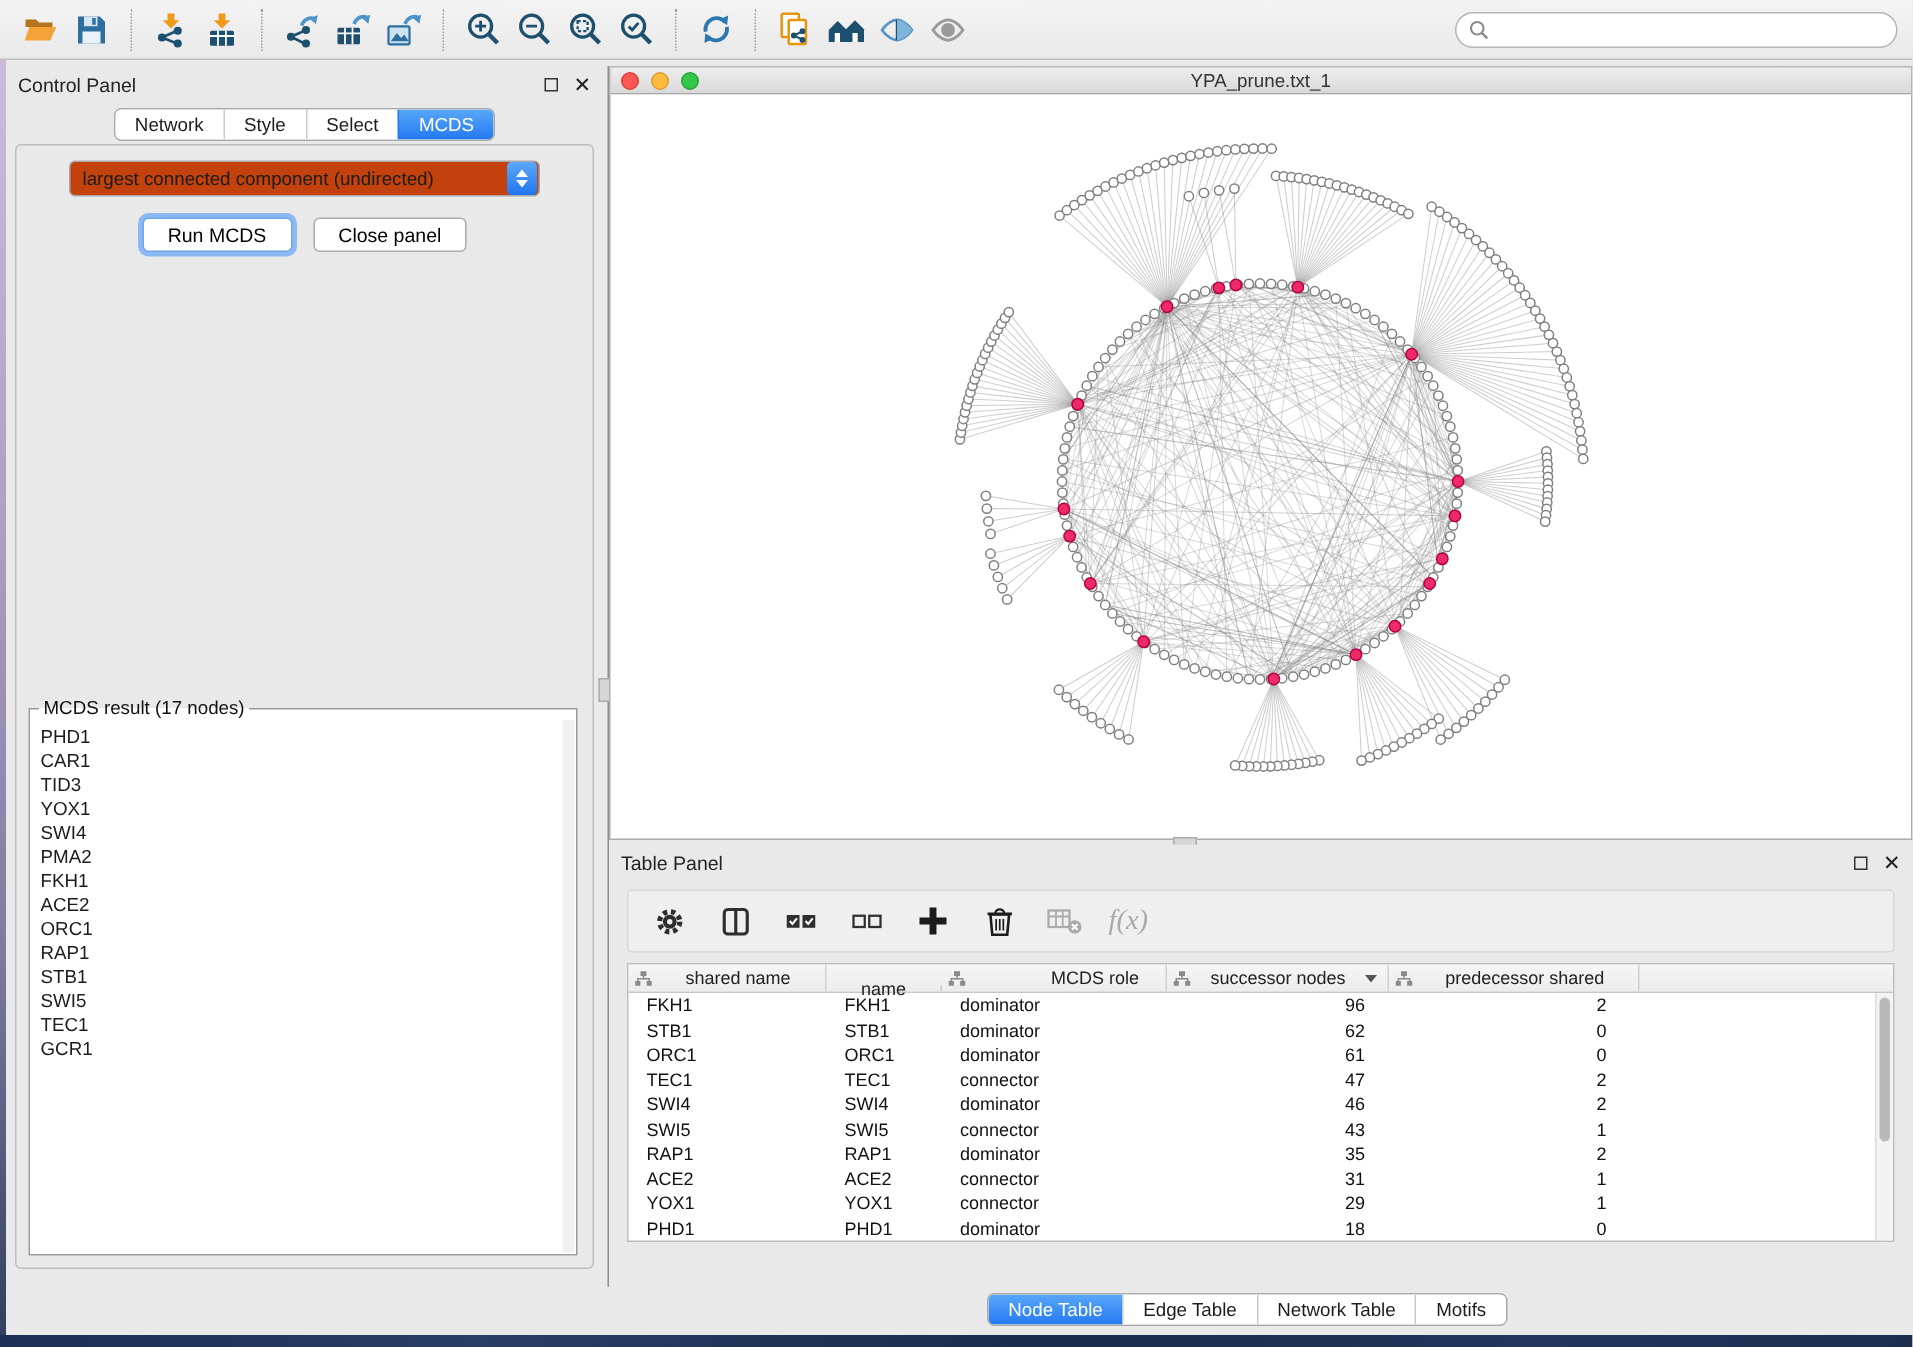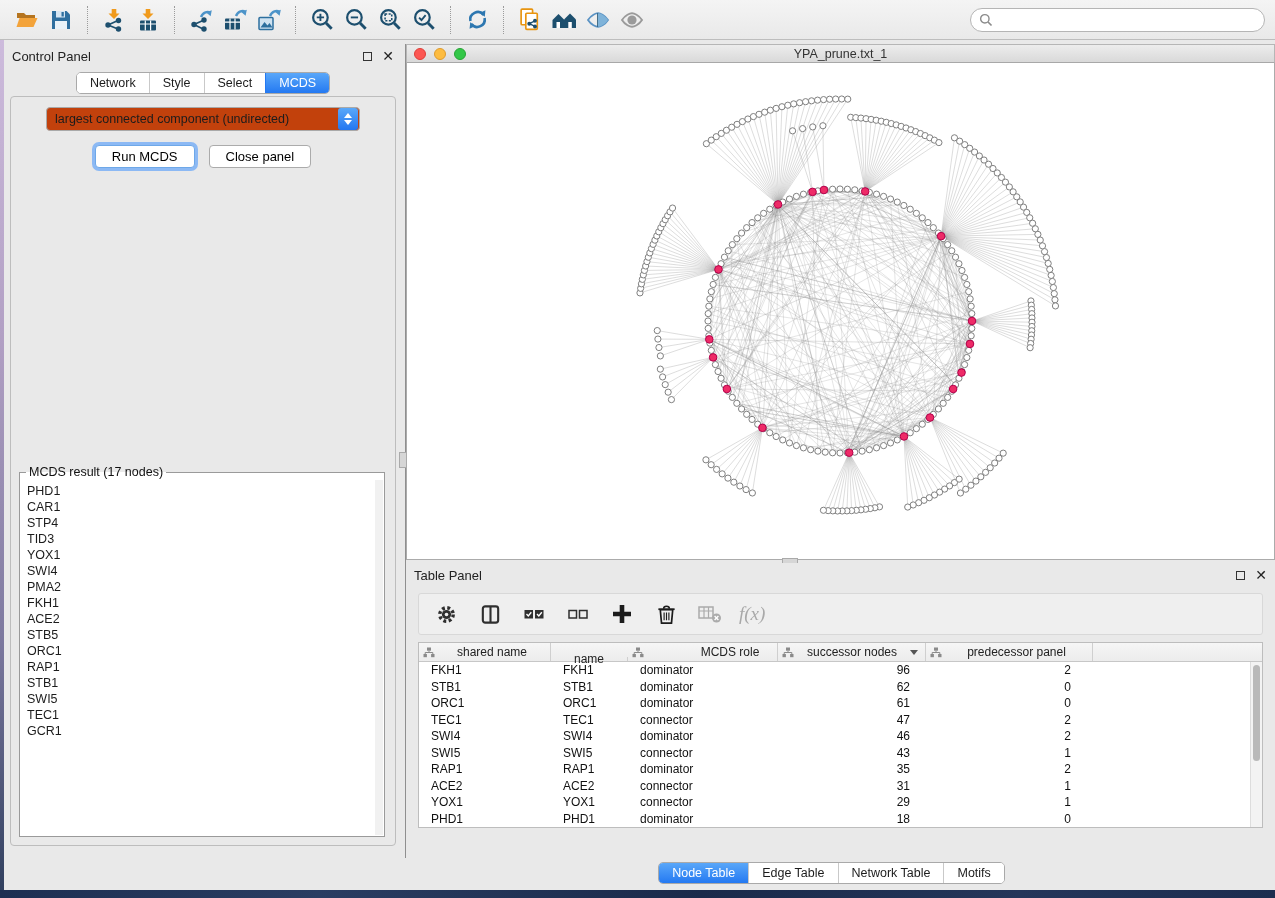--- a/index.html
+++ b/index.html
@@ -285,28 +285,26 @@
       </div>
       <div class="btn-row">
         <button class="push-btn focused">Run MCDS</button>
         <button class="push-btn">Close panel</button>
       </div>
       <fieldset class="mcds-result">
         <legend>MCDS result (17 nodes)</legend>
         <div class="result-list" id="mcds-list">
             <div class="result-item">PHD1</div>
             <div class="result-item">CAR1</div>
-            <div class="result-item">STP4</div>
             <div class="result-item">TID3</div>
             <div class="result-item">YOX1</div>
             <div class="result-item">SWI4</div>
             <div class="result-item">PMA2</div>
             <div class="result-item">FKH1</div>
             <div class="result-item">ACE2</div>
-            <div class="result-item">STB5</div>
             <div class="result-item">ORC1</div>
             <div class="result-item">RAP1</div>
             <div class="result-item">STB1</div>
             <div class="result-item">SWI5</div>
             <div class="result-item">TEC1</div>
             <div class="result-item">GCR1</div>
           </div>
         <div class="result-scroll"></div>
       </fieldset>
     </div>
@@ -1219,21 +1217,21 @@
             <span class="lbl">successor nodes</span>
             <span class="sort"></span>
           </div>
           <div class="tbl-th" style="width: 167px;">
             <svg width="12" height="11" viewBox="0 0 12 11" style="margin-right:3px;flex:none;">
               <rect x="4" y="0.5" width="4" height="3.2" fill="#8a8a8a"></rect>
               <rect x="0.5" y="7" width="3.4" height="3.2" fill="#8a8a8a"></rect>
               <rect x="8.1" y="7" width="3.4" height="3.2" fill="#8a8a8a"></rect>
               <path d="M6 3.7v1.8M2.2 7V5.5h7.6V7" stroke="#8a8a8a" fill="none"></path>
             </svg>
-            <span class="lbl">predecessor panel</span>
+            <span class="lbl">predecessor shared</span>
           </div>
         </div>
       <div class="tbl-body" id="tbl-body">
           <div class="tbl-row">
             <div class="tbl-td" style="width: 132px;">FKH1</div>
             <div class="tbl-td" style="width: 77px;">FKH1</div>
             <div class="tbl-td" style="width: 150px;">dominator</div>
             <div class="tbl-td num" style="width: 148px; padding-right: 16px;">96</div>
             <div class="tbl-td num" style="width: 167px; padding-right: 22px;">2</div>
           </div>

